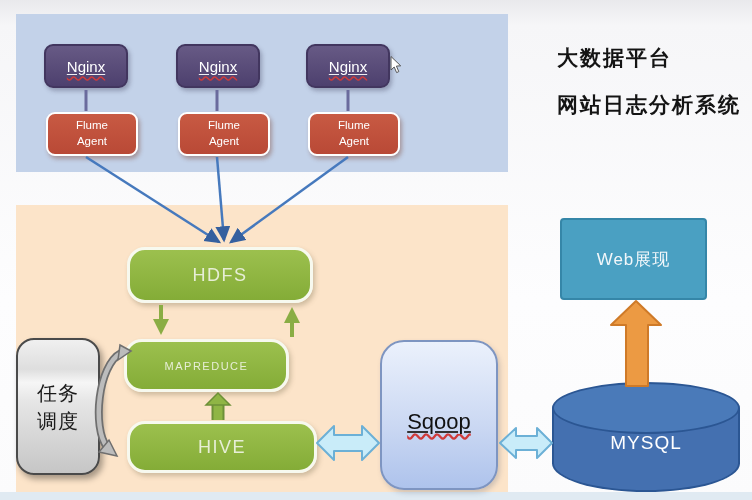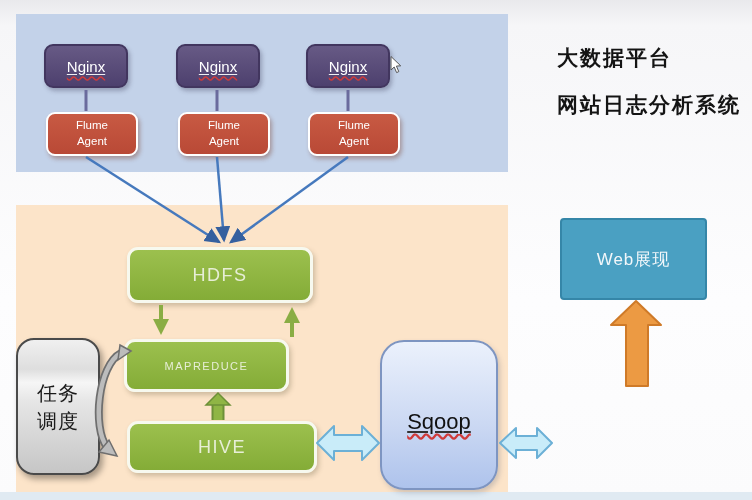--- a/index.html
+++ b/index.html
@@ -37,21 +37,21 @@
     box-shadow:2px 3px 4px rgba(120,60,40,.4);
     display:flex; align-items:center; justify-content:center;
     color:#fff; font-size:11.5px; text-align:center;
   }
   .flume-label{white-space:pre-line; line-height:1.35;}
   .f1{left:46px}.f2{left:178px}.f3{left:308px}
 
   .gbox{
     position:absolute; box-sizing:border-box;
     background:linear-gradient(180deg,#9cc04e,#84ac37);
-    border:3px solid #f7f9ef; border-radius:11px;
+    border:3px solid #f7f9ef; border-radius:18px;
     box-shadow:2px 3px 5px rgba(100,90,60,.3);
     display:flex; align-items:center; justify-content:center;
     color:#e7eed6; letter-spacing:1.5px;
   }
   .hdfs{left:127px; top:247px; width:186px; height:56px; font-size:18px;}
   .mapreduce{left:124px; top:339px; width:165px; height:53px; font-size:11px;}
   .hive{left:127px; top:421px; width:190px; height:52px; font-size:18px;}
 
   .task{
     position:absolute; left:16px; top:338px; width:84px; height:137px; box-sizing:border-box;
@@ -142,20 +142,25 @@
   </div>
 
   <div class="sqoop">
     <span class="u dark"><span class="w">Sqoop</span></span>
   </div>
 
   <div class="web">
     <span>Web展现</span>
   </div>
 
+  <div class="mysql">
+    <div class="cyl-body"></div>
+    <div class="cyl-top"></div>
+    <div class="cyl-label">MYSQL</div>
+  </div>
 
   <svg class="overlay" viewBox="0 0 752 500" xmlns="http://www.w3.org/2000/svg">
     <defs>
       <marker id="ab" markerWidth="7" markerHeight="7" refX="5.5" refY="3" orient="auto">
         <path d="M0,0 L6.5,3 L0,6 Z" fill="#35609f"></path>
       </marker>
       <marker id="ag" markerWidth="4.5" markerHeight="4.5" refX="3" refY="2" orient="auto">
         <path d="M0,0 L4,2 L0,4 Z" fill="#8aad44"></path>
       </marker>
     </defs>

